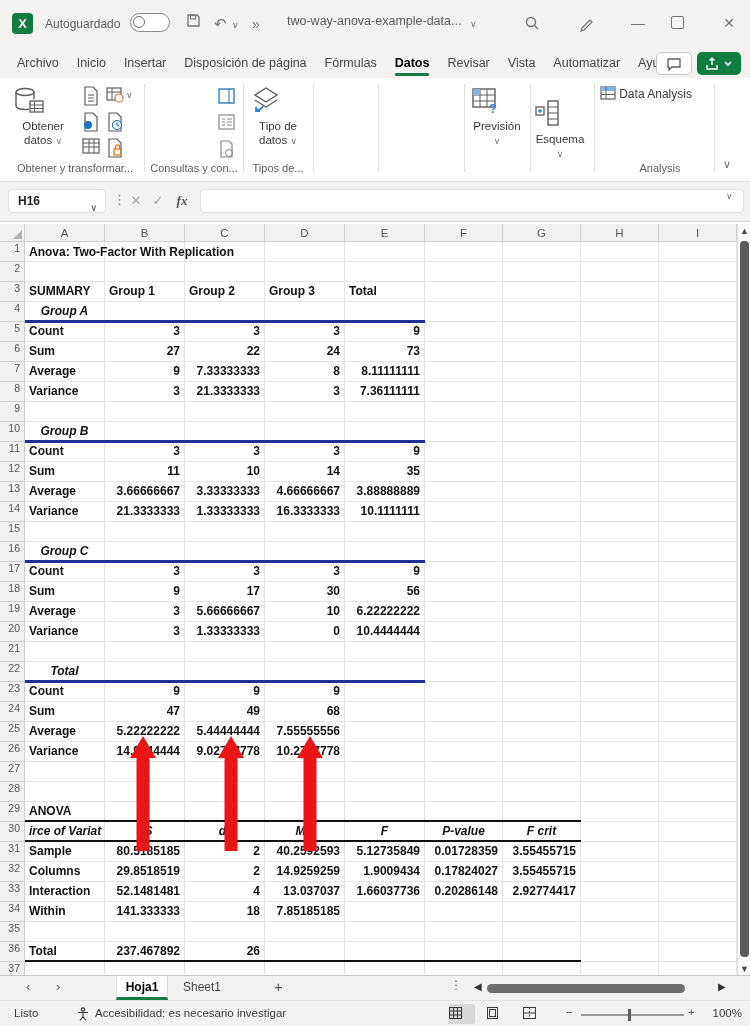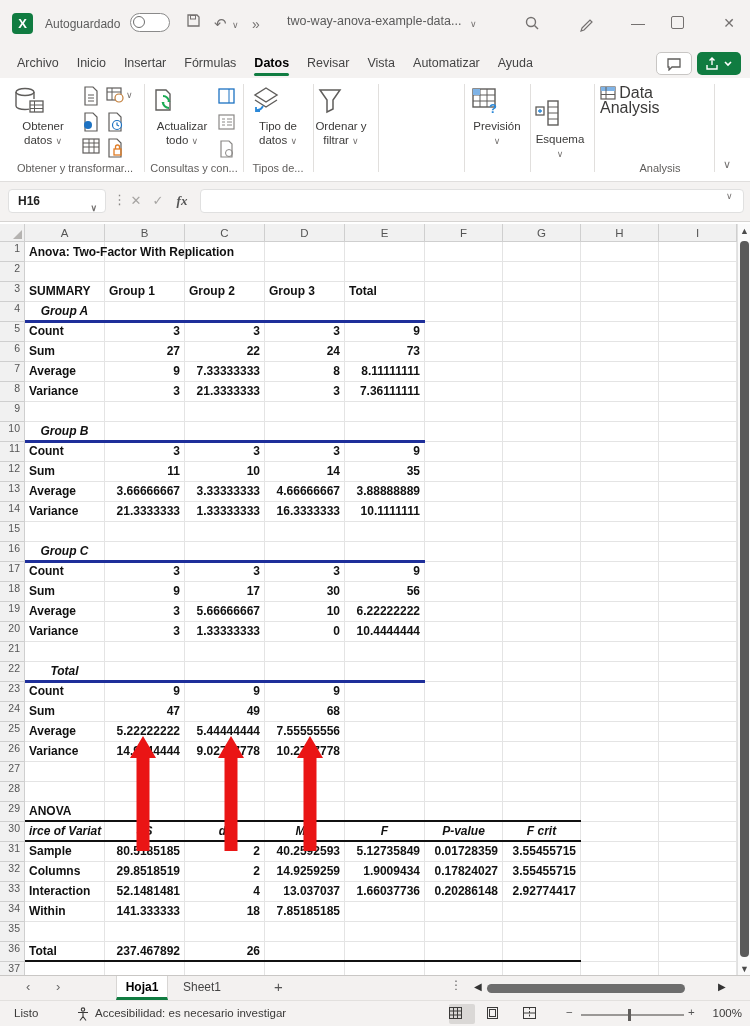--- a/index.html
+++ b/index.html
@@ -117,20 +117,21 @@
     </span>
     <span id="win-min" class="abs tb-glyph">—</span>
     <span id="win-max" class="abs"></span>
     <span id="win-close" class="abs tb-glyph">✕</span>
   </div>
 
   <div id="menubar" class="abs">
       <span class="mtab">Archivo</span>
       <span class="mtab">Inicio</span>
       <span class="mtab">Insertar</span>
+      <span class="mtab">Disposición de página</span>
       <span class="mtab">Fórmulas</span>
       <span class="mtab active">Datos</span>
       <span class="mtab">Revisar</span>
       <span class="mtab">Vista</span>
       <span class="mtab">Automatizar</span>
       <span class="mtab">Ayuda</span>
     </div>
   <div id="comment-btn" class="abs">
     <svg width="16" height="14" viewBox="0 0 16 14" style="margin:4px auto 0;">
         <path d="M2 2h12v8H6l-3 3v-3H2z" fill="none" stroke="#5f5d5b" stroke-width="1.3"></path>
@@ -194,32 +195,20 @@
     <span class="mini" style="left:106px;top:60px;">
         <svg width="18" height="20" viewBox="0 0 18 20">
           <path d="M3 1h8l4 4v14H3z" fill="none" stroke="#5f5d5b" stroke-width="1.2"></path>
           <rect x="8" y="11" width="7" height="6" fill="none" stroke="#e07c24" stroke-width="1.3"></rect>
           <path d="M9.5 11V9a2 2 0 014 0v2" fill="none" stroke="#e07c24" stroke-width="1.3"></path>
         </svg>
       </span>
     <span class="rlabel" style="left:10px;width:130px;">Obtener y transformar...</span>
     <span class="rsep" style="left:144px;"></span>
 
-    <div class="rbtn" style="left:150px;top:8px;width:64px;">
-      <span class="ic">
-        <svg width="32" height="30" viewBox="0 0 32 30">
-            <path d="M6 4h10l4 4v16H6z" fill="none" stroke="#5f5d5b" stroke-width="1.4"></path>
-            <path d="M13 10a6 6 0 016 6" fill="none" stroke="#1aab54" stroke-width="2"></path>
-            <path d="M19 22a6 6 0 01-6-6" fill="none" stroke="#1aab54" stroke-width="2"></path>
-            <path d="M19 13l1.5 3h-3zM13 19l-1.5-3h3z" fill="#1aab54"></path>
-          </svg>
-      </span>
-      <span>Actualizar</span><br>
-      <span>todo</span> <span class="chev">∨</span>
-    </div>
     <span class="mini" style="left:218px;top:10px;">
         <svg width="17" height="16" viewBox="0 0 17 16">
           <rect x="1" y="1" width="15" height="14" fill="none" stroke="#1d72c2" stroke-width="1.3"></rect>
           <path d="M11 1v14" stroke="#1d72c2"></path>
         </svg>
       </span>
     <span class="mini" style="left:218px;top:36px;">
         <svg width="17" height="16" viewBox="0 0 17 16">
           <rect x="1" y="1" width="15" height="14" fill="none" stroke="#8a8886" stroke-width="1.2"></rect>
           <path d="M4 5h3M4 8h3M4 11h3M9 5h5M9 8h5M9 11h5" stroke="#8a8886"></path>
@@ -242,29 +231,20 @@
             <path d="M7 24a7 7 0 007-4" fill="none" stroke="#2b88d8" stroke-width="1.8"></path>
             <path d="M7 21v4h4" fill="none" stroke="#2b88d8" stroke-width="1.8"></path>
           </svg>
       </span>
       <span>Tipo de</span><br>
       <span>datos</span> <span class="chev">∨</span>
     </div>
     <span class="rlabel" style="left:246px;width:64px;">Tipos de...</span>
     <span class="rsep" style="left:313px;"></span>
 
-    <div class="rbtn" style="left:314px;top:8px;width:54px;">
-      <span class="ic">
-        <svg width="32" height="30" viewBox="0 0 32 30">
-            <path d="M6 4h20L19 14v9l-6 3V14z" fill="none" stroke="#5f5d5b" stroke-width="1.5"></path>
-          </svg>
-      </span>
-      <span>Ordenar y</span><br>
-      <span>filtrar</span> <span class="chev">∨</span>
-    </div>
     <span class="rsep" style="left:378px;"></span>
 
     <span class="rsep" style="left:464px;"></span>
 
     <div class="rbtn" style="left:468px;top:8px;width:58px;">
       <span class="ic">
         <svg width="34" height="30" viewBox="0 0 34 30">
             <rect x="5" y="3" width="22" height="18" fill="none" stroke="#5f5d5b" stroke-width="1.4"></rect>
             <path d="M5 9h22M5 15h22M12 3v18M19 3v18" stroke="#5f5d5b" stroke-width="1"></path>
             <rect x="5" y="3" width="7" height="6" fill="#7fb3e6"></rect>
@@ -289,21 +269,21 @@
       <span class="chev">∨</span>
     </div>
     <span class="rsep" style="left:594px;"></span>
 
     <div class="rbtn" style="left:600px;top:8px;width:110px;text-align:left;">
       <svg width="16" height="14" viewBox="0 0 16 14" style="display:inline-block;vertical-align:-2px;">
           <rect x="1" y="1" width="14" height="12" fill="none" stroke="#5f5d5b" stroke-width="1.2"></rect>
           <rect x="1" y="1" width="14" height="4" fill="#7fb3e6"></rect>
           <path d="M6 1v12M1 8.5h14" stroke="#5f5d5b"></path>
         </svg>
-      <span style="font-size:16px;">Data Analysis</span>
+      <span style="font-size:12px;">Data Analysis</span>
     </div>
     <span class="rlabel" style="left:610px;width:100px;">Analysis</span>
     <span class="rsep" style="left:714px;"></span>
     <span class="abs chev" style="left:723px;top:80px;font-size:11px;">∨</span>
   </div>
 
   <div id="fbar" class="abs">
     <div id="namebox" class="abs">
       <span>H16</span>
       <span class="chev" style="position:absolute;right:8px;top:7px;">∨</span>

